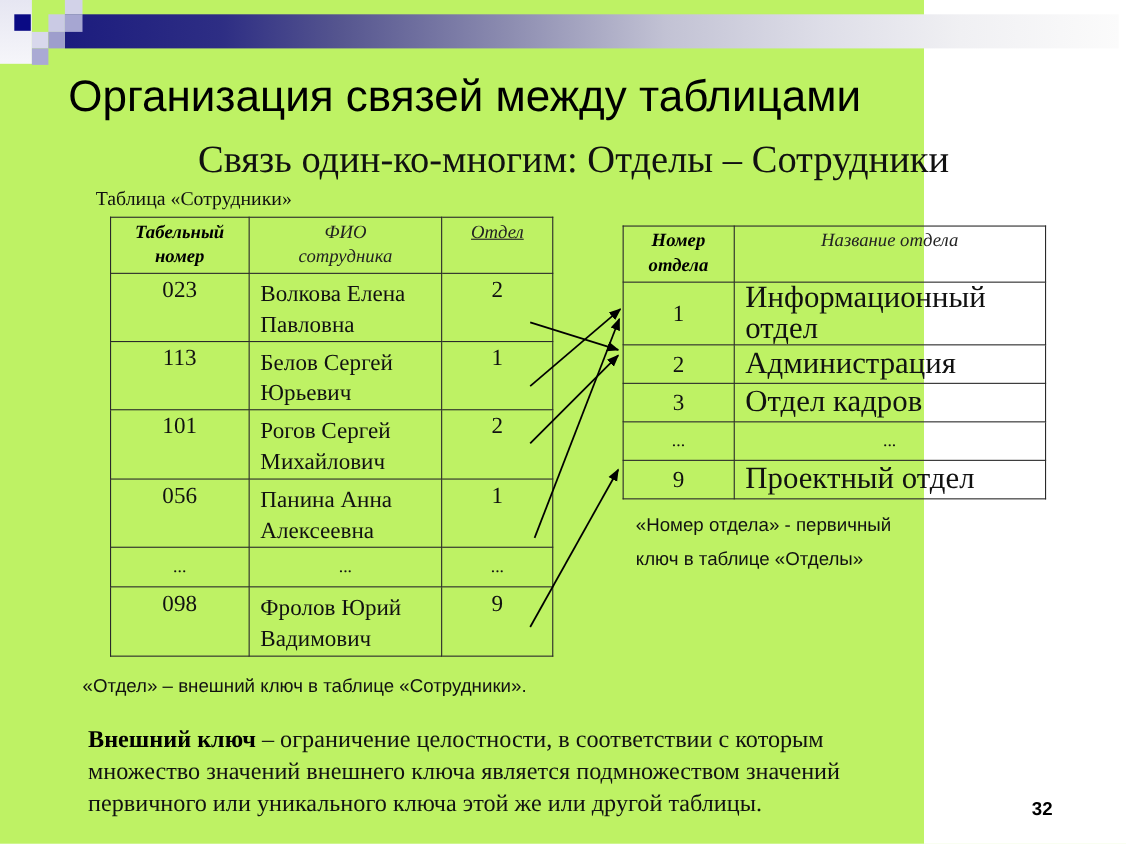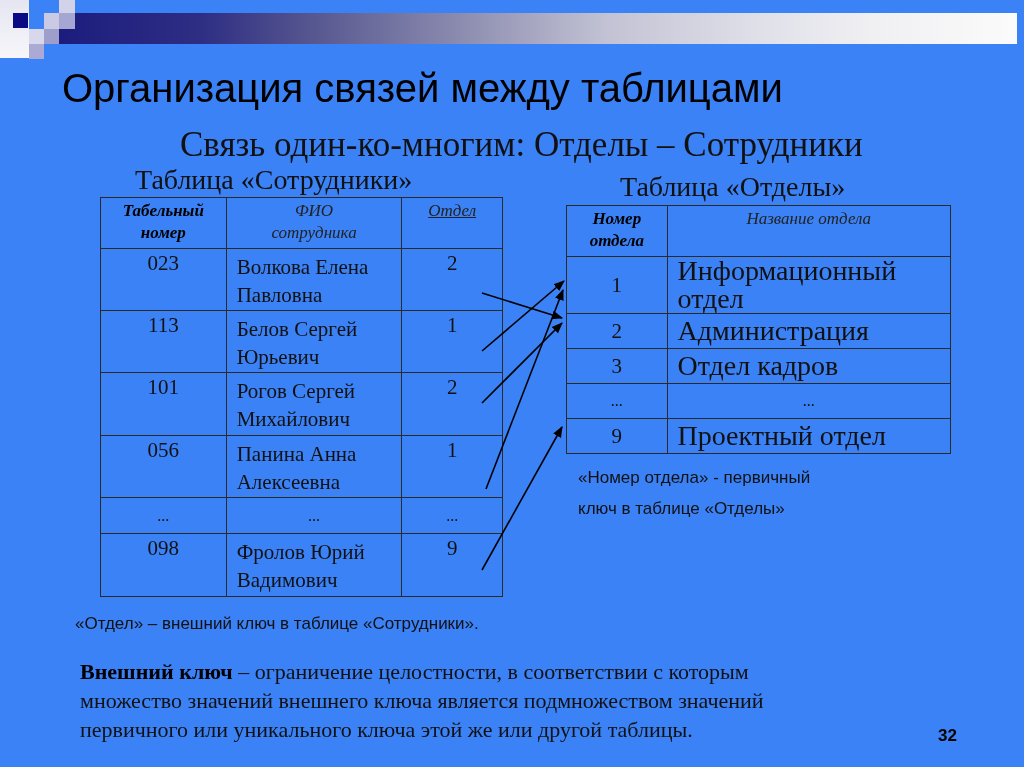--- a/index.html
+++ b/index.html
@@ -1,38 +1,38 @@
 <!DOCTYPE html>
 <html><head>
 <meta charset="utf-8">
 <style>
   html, body { margin: 0; padding: 0; background: #ffffff; }
   body { width: 1024px; height: 767px; position: relative; overflow: hidden; }
-  .slide { position: absolute; left: 0; top: 0; width: 1024px; height: 767px; background: #3b82f6; }
+  .slide { position: absolute; left: 0; top: 0; width: 840px; height: 767px; background: #bef264; }
 
   
   .sq { position: absolute; }
   .header-bar {
     position: absolute; left: 59px; top: 13px; width: 958px; height: 31px;
     background: linear-gradient(to right, #1c1c7e 0%, #2e2e84 15%, #55558f 26%, #8c8cb0 42%, #c2c2d4 57%, #dedee8 72%, #f0f0f3 85%, #fbfbfb 100%);
   }
 
   .title {
     position: absolute; left: 62px; top: 63px;
     font-family: "Liberation Sans", sans-serif; font-size: 40px; line-height: 50px;
     color: #000; white-space: nowrap;
   }
   .subtitle {
     position: absolute; left: 180px; top: 125px;
     font-family: "Liberation Serif", serif; font-size: 35px; line-height: 40px;
     color: #111; white-space: nowrap; text-align: right;
   }
   .caption {
     position: absolute; font-family: "Liberation Serif", serif;
-    font-size: 28px; line-height: 28px; color: #111; white-space: nowrap; margin-left: 48px;
+    font-size: 18px; line-height: 28px; color: #111; white-space: nowrap;
   }
 
   table.t {
     position: absolute; border-collapse: collapse;
     font-family: "Liberation Serif", serif; color: #111;
   }
   table.t td, table.t th {
     border: 1.5px solid #2a2a2a; padding: 0; vertical-align: top;
   }
   .hdr { font-size: 17px; line-height: 22px; font-style: italic; text-align: center; font-weight: normal; color: #222; padding-top: 2px !important; }
@@ -76,21 +76,20 @@
   <div class="sq" style="left:44px;top:13px;width:15px;height:16px;background:#cacae4;"></div>
   <div class="sq" style="left:59px;top:13px;width:16px;height:16px;background:#a6a6d2;"></div>
   <div class="sq" style="left:29px;top:29px;width:15px;height:15px;background:#d8d8ec;"></div>
   <div class="sq" style="left:44px;top:29px;width:15px;height:15px;background:#9e9ecc;"></div>
   <div class="sq" style="left:29px;top:44px;width:15px;height:15px;background:#aaaad4;"></div>
 
   <div class="title">Организация связей между таблицами</div>
   <div class="subtitle">Связь один-ко-многим: Отделы – Сотрудники</div>
 
   <div class="caption" style="left:87px;top:166px;">Таблица «Сотрудники»</div>
-  <div class="caption" style="left:572px;top:173px;">Таблица «Отделы»</div>
 
   <table class="t emp" style="left:100px;top:197px;width:403px;">
     <colgroup>
         <col style="width:126px">
         <col style="width:176px">
         <col style="width:101px">
       </colgroup>
     <tbody>
         <tr style="height:51px">
       <td class="hdr bold pre">Табельный

